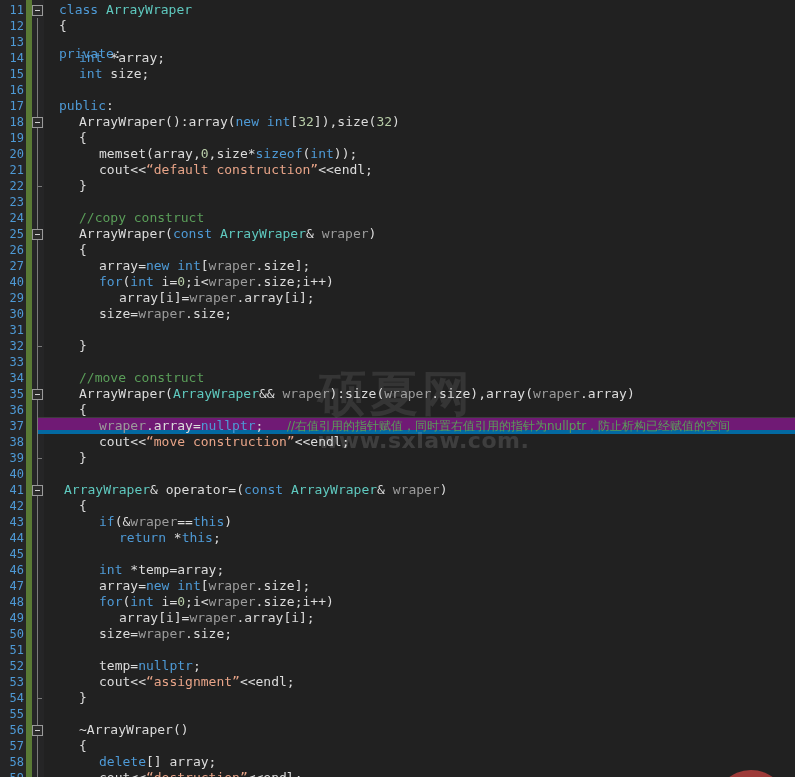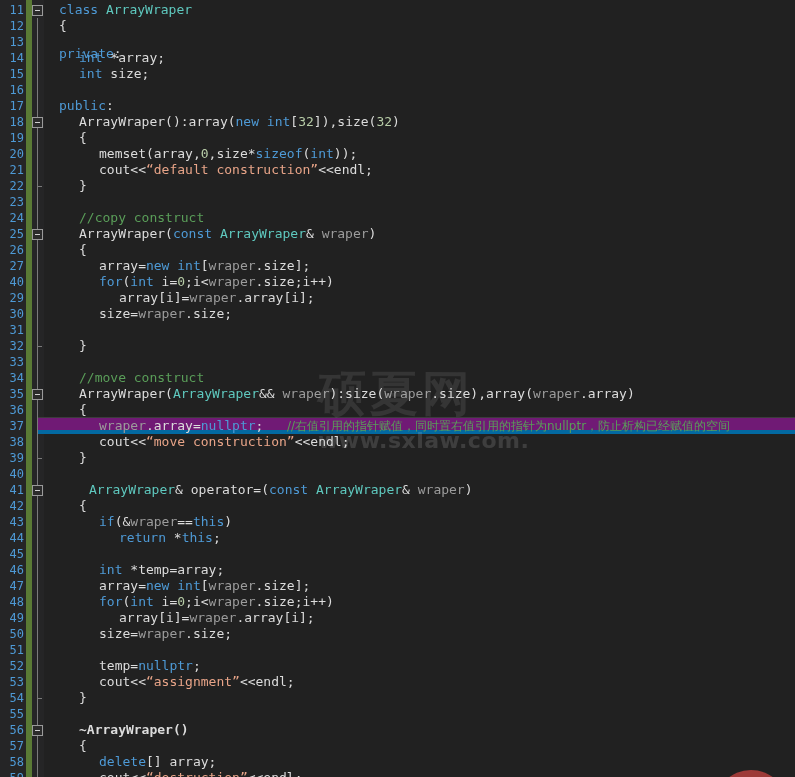--- a/index.html
+++ b/index.html
@@ -273,34 +273,34 @@
       <div class="line" style="top: 306px;"><span class="code-inner" style="padding-left: 55px;"><span class="pln">size=</span><span class="var">wraper</span><span class="pln">.size;</span></span></div>
       <div class="line" style="top: 338px;"><span class="code-inner" style="padding-left: 35px;"><span class="pln">}</span></span></div>
       <div class="line" style="top: 354px;"><span class="code-inner" style="padding-left: 15px;"></span></div>
       <div class="line" style="top: 370px;"><span class="code-inner" style="padding-left: 35px;"><span class="cmt">//move construct</span></span></div>
       <div class="line" style="top: 386px;"><span class="code-inner" style="padding-left: 35px;"><span class="pln">ArrayWraper(</span><span class="typ">ArrayWraper</span><span class="pln">&amp;&amp; </span><span class="var">wraper</span><span class="pln">):size(</span><span class="var">wraper</span><span class="pln">.size),array(</span><span class="var">wraper</span><span class="pln">.array)</span></span></div>
       <div class="line" style="top: 402px;"><span class="code-inner" style="padding-left: 35px;"><span class="pln">{</span></span></div>
       <div class="line active" style="top: 417px;"><span class="code-inner" style="padding-left: 55px;"><span class="var">wraper</span><span class="pln">.array=</span><span class="kw">nullptr</span><span class="pln">;   </span><span class="cmt cn">//右值引用的指针赋值，同时置右值引用的指针为nullptr，防止析构已经赋值的空间</span></span></div>
       <div class="line" style="top: 434px;"><span class="code-inner" style="padding-left: 55px;"><span class="pln">cout&lt;&lt;</span><span class="str">“move construction”</span><span class="pln">&lt;&lt;endl;</span></span></div>
       <div class="line" style="top: 450px;"><span class="code-inner" style="padding-left: 35px;"><span class="pln">}</span></span></div>
       <div class="line" style="top: 466px;"><span class="code-inner" style="padding-left: 15px;"></span></div>
-      <div class="line" style="top: 482px;"><span class="code-inner" style="padding-left: 45px;"><span class="typ">ArrayWraper</span><span class="pln">&amp; operator=(</span><span class="kw">const</span><span class="pln"> </span><span class="typ">ArrayWraper</span><span class="pln">&amp; </span><span class="var">wraper</span><span class="pln">)</span></span></div>
+      <div class="line" style="top: 482px;"><span class="code-inner" style="padding-left: 20px;"><span class="typ">ArrayWraper</span><span class="pln">&amp; operator=(</span><span class="kw">const</span><span class="pln"> </span><span class="typ">ArrayWraper</span><span class="pln">&amp; </span><span class="var">wraper</span><span class="pln">)</span></span></div>
       <div class="line" style="top: 498px;"><span class="code-inner" style="padding-left: 35px;"><span class="pln">{</span></span></div>
       <div class="line" style="top: 514px;"><span class="code-inner" style="padding-left: 55px;"><span class="kw">if</span><span class="pln">(&amp;</span><span class="var">wraper</span><span class="pln">==</span><span class="kw">this</span><span class="pln">)</span></span></div>
       <div class="line" style="top: 530px;"><span class="code-inner" style="padding-left: 75px;"><span class="kw">return</span><span class="pln"> *</span><span class="kw">this</span><span class="pln">;</span></span></div>
       <div class="line" style="top: 546px;"><span class="code-inner" style="padding-left: 15px;"></span></div>
       <div class="line" style="top: 562px;"><span class="code-inner" style="padding-left: 55px;"><span class="kw">int</span><span class="pln"> *temp=array;</span></span></div>
       <div class="line" style="top: 578px;"><span class="code-inner" style="padding-left: 55px;"><span class="pln">array=</span><span class="kw">new</span><span class="pln"> </span><span class="kw">int</span><span class="pln">[</span><span class="var">wraper</span><span class="pln">.size];</span></span></div>
       <div class="line" style="top: 594px;"><span class="code-inner" style="padding-left: 55px;"><span class="kw">for</span><span class="pln">(</span><span class="kw">int</span><span class="pln"> i=</span><span class="num">0</span><span class="pln">;i&lt;</span><span class="var">wraper</span><span class="pln">.size;i++)</span></span></div>
       <div class="line" style="top: 610px;"><span class="code-inner" style="padding-left: 75px;"><span class="pln">array[i]=</span><span class="var">wraper</span><span class="pln">.array[i];</span></span></div>
       <div class="line" style="top: 626px;"><span class="code-inner" style="padding-left: 55px;"><span class="pln">size=</span><span class="var">wraper</span><span class="pln">.size;</span></span></div>
       <div class="line" style="top: 658px;"><span class="code-inner" style="padding-left: 55px;"><span class="pln">temp=</span><span class="kw">nullptr</span><span class="pln">;</span></span></div>
       <div class="line" style="top: 674px;"><span class="code-inner" style="padding-left: 55px;"><span class="pln">cout&lt;&lt;</span><span class="str">“assignment”</span><span class="pln">&lt;&lt;endl;</span></span></div>
       <div class="line" style="top: 690px;"><span class="code-inner" style="padding-left: 35px;"><span class="pln">}</span></span></div>
       <div class="line" style="top: 706px;"><span class="code-inner" style="padding-left: 15px;"></span></div>
-      <div class="line" style="top: 722px;"><span class="code-inner" style="padding-left: 35px; font-weight: bold;"><span class="pln">~ArrayWraper()</span></span></div>
+      <div class="line" style="top: 722px;"><span class="code-inner" style="padding-left: 35px;"><span class="pln">~ArrayWraper()</span></span></div>
       <div class="line" style="top: 738px;"><span class="code-inner" style="padding-left: 35px;"><span class="pln">{</span></span></div>
       <div class="line" style="top: 754px;"><span class="code-inner" style="padding-left: 55px;"><span class="kw">delete</span><span class="pln">[] array;</span></span></div>
       <div class="line" style="top: 770px;"><span class="code-inner" style="padding-left: 55px;"><span class="pln">cout&lt;&lt;</span><span class="str">“destruction”</span><span class="pln">&lt;&lt;endl;</span></span></div>
     </div>
 
   <div id="red-blob"></div>
 </div>
 
 </body></html>

